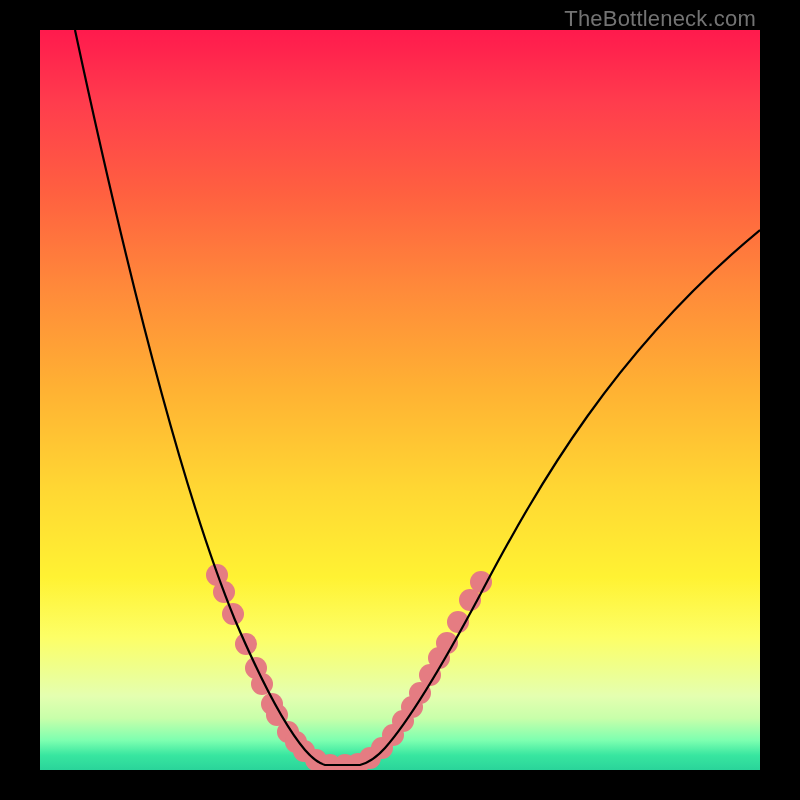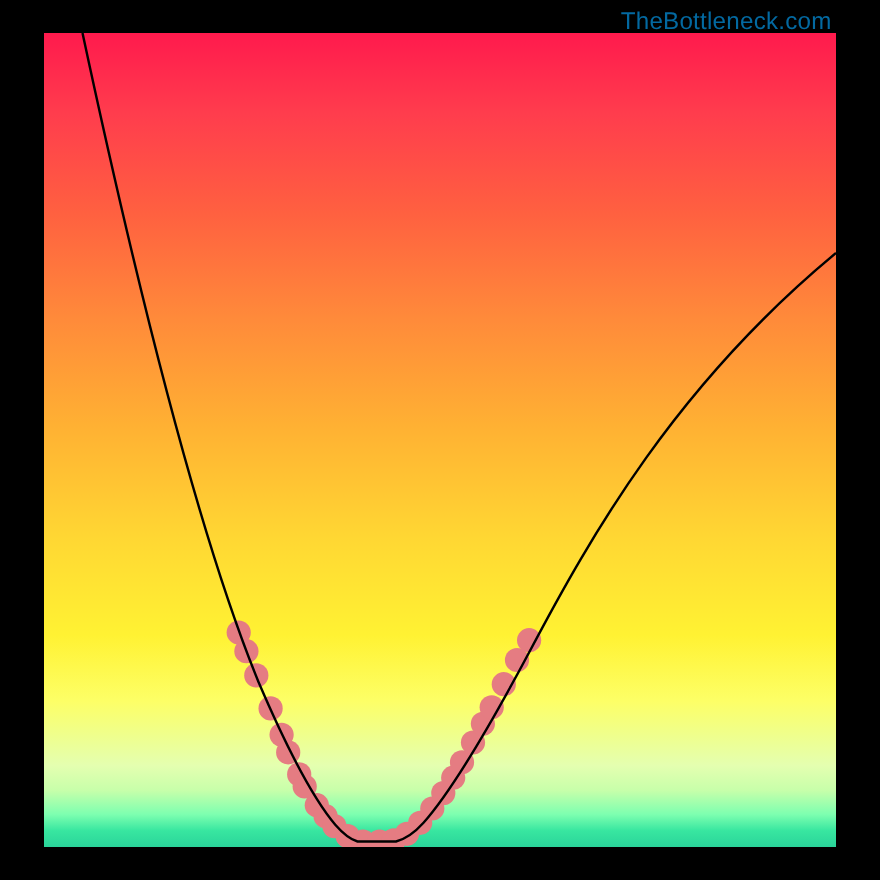--- a/index.html
+++ b/index.html
@@ -39,21 +39,21 @@
       #c8ffaa 93%,
       #7dffb0 96%,
       #38e6a0 98%,
       #2ad49a 100%
     );
   }
   .watermark {
     position: absolute;
     top: 6px;
     right: 44px;
-    color: #0369a1;
+    color: #737373;
     font-size: 22px;
     letter-spacing: 0.2px;
     user-select: none;
   }
   svg.overlay {
     position: absolute;
     left: 0;
     top: 0;
     width: 720px;
     height: 740px;

